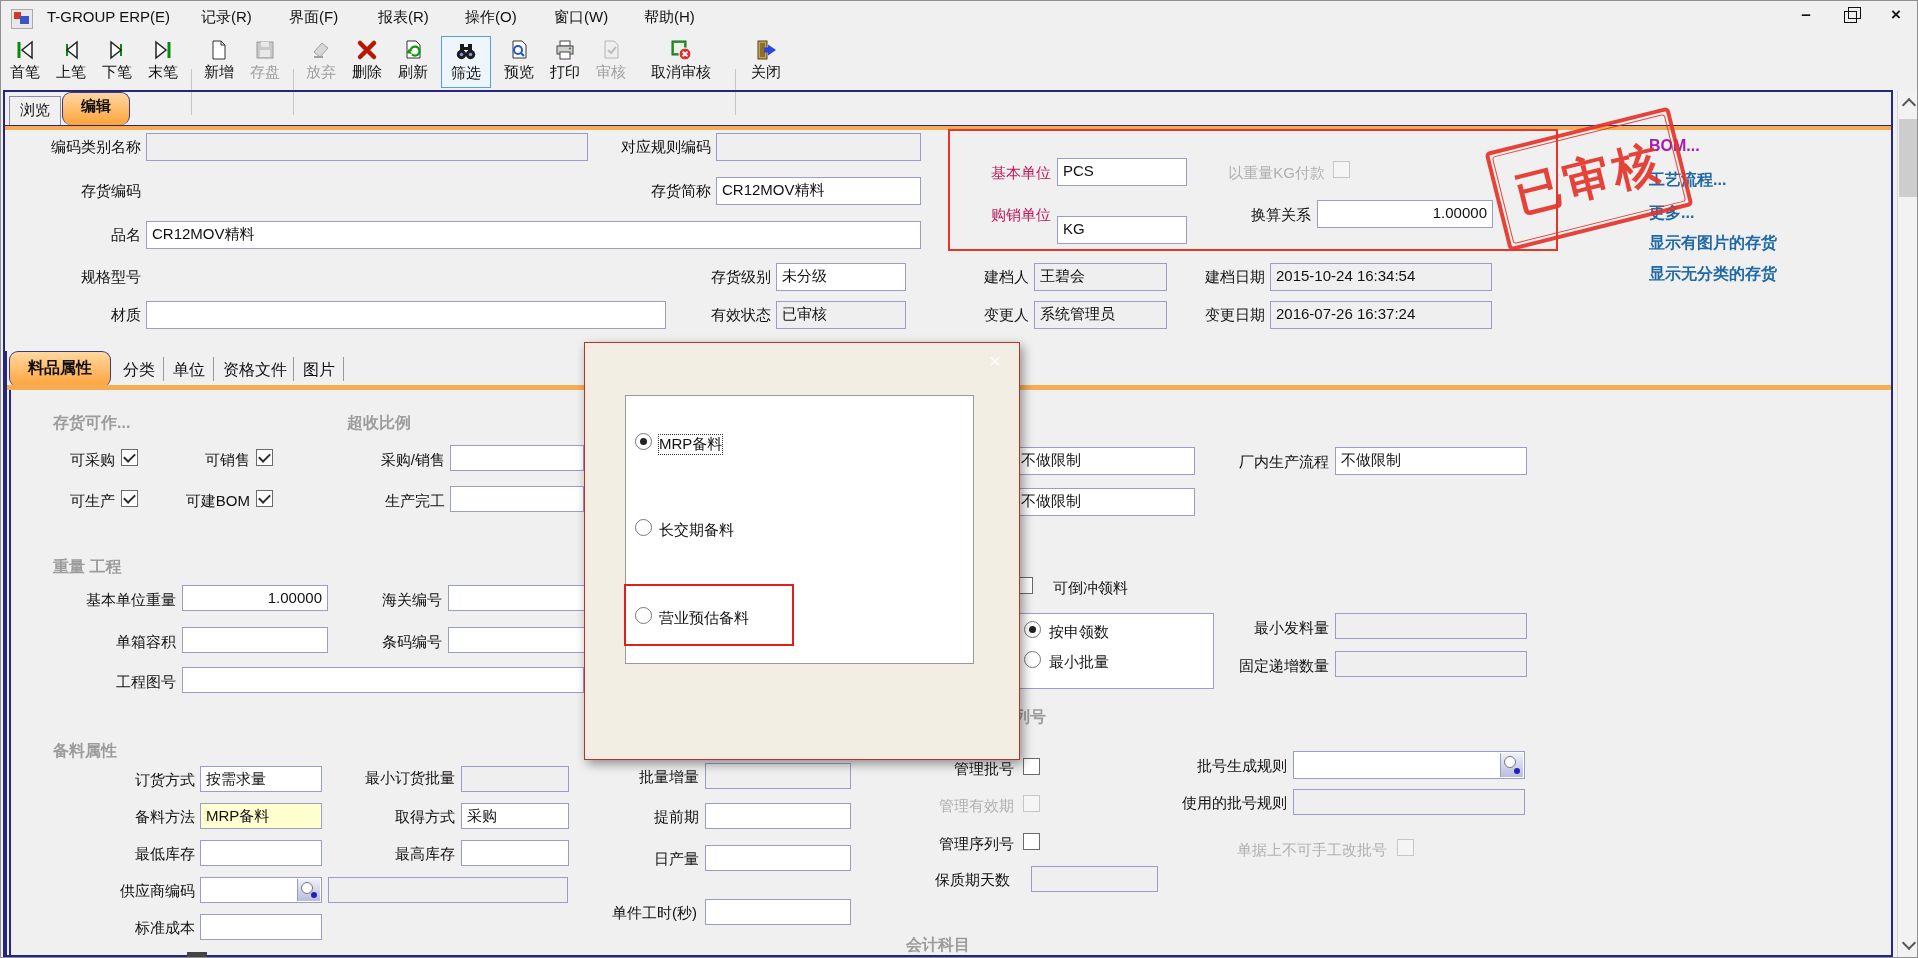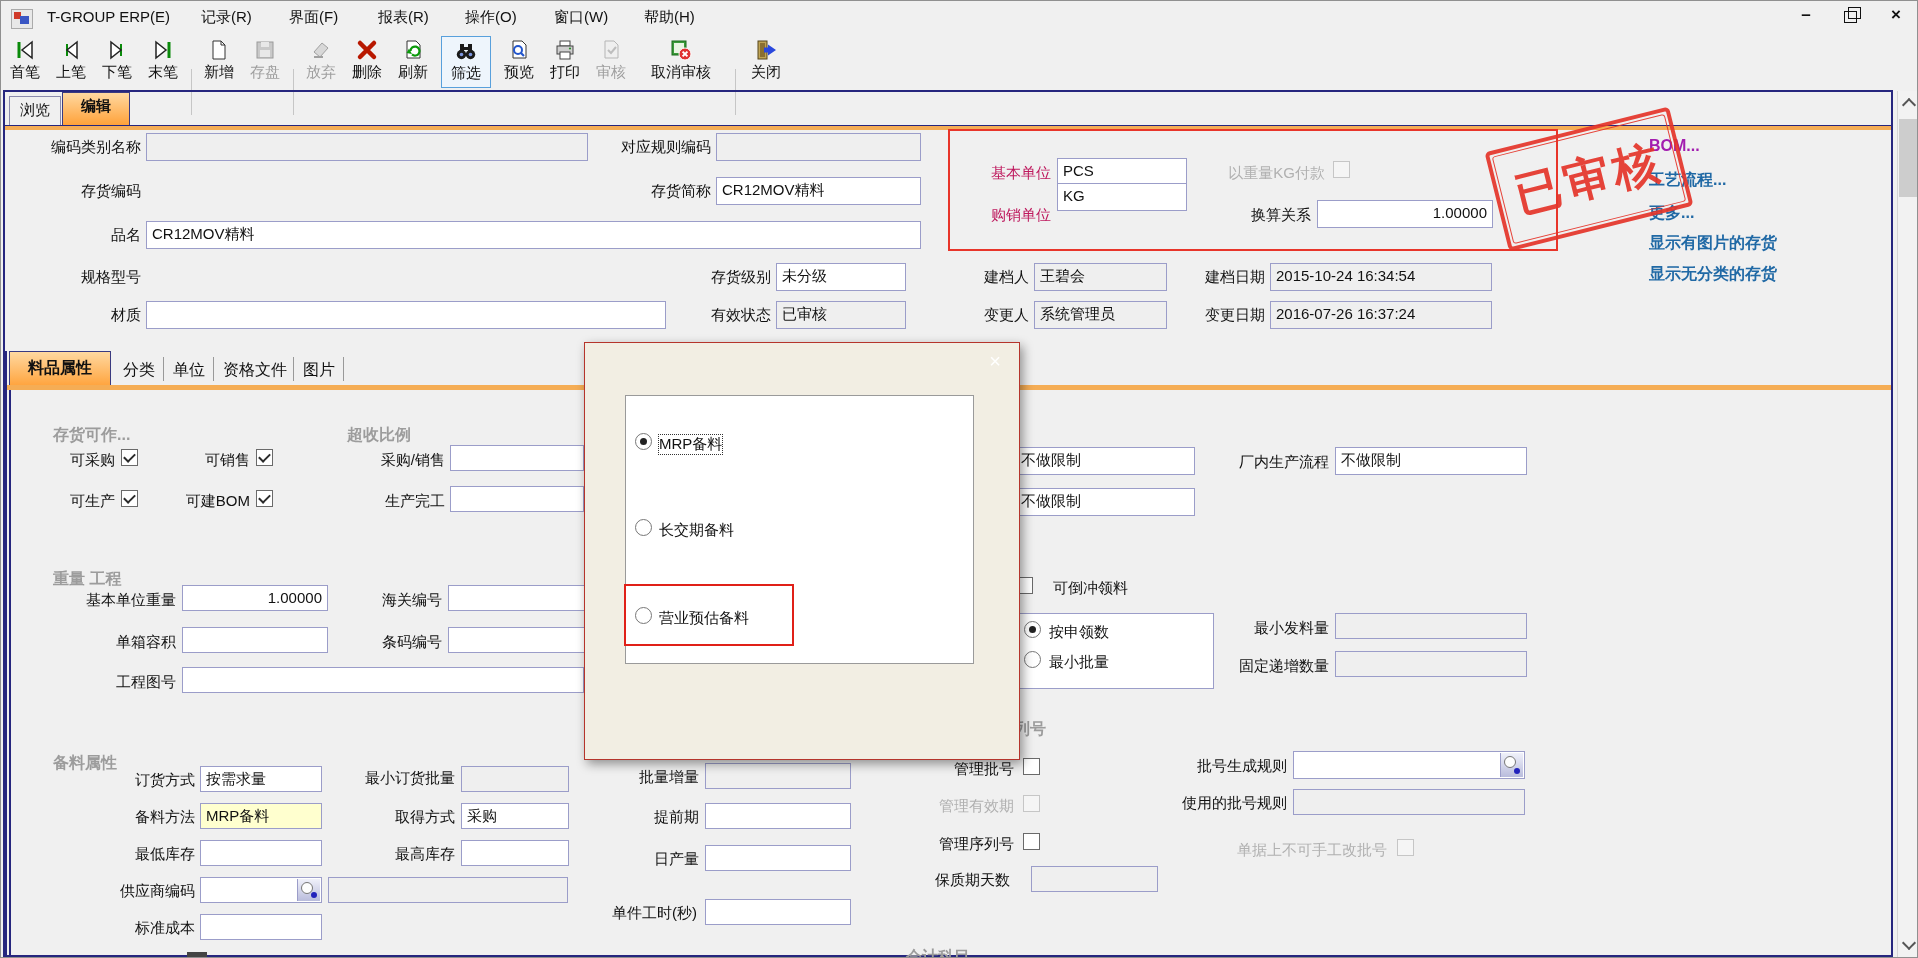--- a/index.html
+++ b/index.html
@@ -4,21 +4,21 @@
 <style>
   html,body{margin:0;padding:0;background:#d8d8d8;}
   .page{position:relative;width:1918px;height:958px;background:#f0f0f0;
     font-family:"Liberation Sans","DejaVu Sans",sans-serif;font-size:15px;color:#111;
     overflow:hidden;border:1px solid #909090;box-sizing:border-box;}
   .abs{position:absolute;}
   .lbl{position:absolute;text-align:right;white-space:nowrap;font-size:15px;color:#111;}
   .lbll{position:absolute;white-space:nowrap;font-size:15px;color:#111;}
   .redlbl{color:#be185d;}
   .graylbl{color:#b0b0b0;}
-  .sec{position:absolute;font-weight:bold;color:#9c9c9c;font-size:16px;white-space:nowrap;margin-top:12px;}
+  .sec{position:absolute;font-weight:bold;color:#9c9c9c;font-size:16px;white-space:nowrap;}
   .fld{position:absolute;background:#fff;border:1px solid #9b9dc9;box-sizing:border-box;
     font-size:15px;padding:3px 5px;white-space:nowrap;overflow:hidden;}
   .fld.dis{background:#efefef;}
   .fld.yel{background:#ffffcf;}
   .fld.rt{text-align:right;}
   .lk{position:absolute;top:1px;right:1px;bottom:1px;width:22px;
     background:linear-gradient(180deg,#f0f1fa,#b9bcdc);border-left:1px solid #9b9dc9;}
   .lk::before{content:"";position:absolute;left:3px;top:3px;width:10px;height:10px;
     background:#fdfdfd;border:1px solid #777;border-radius:50%;}
   .lk::after{content:"";position:absolute;right:3px;bottom:3px;width:6px;height:6px;
@@ -32,21 +32,21 @@
   .menubar{position:absolute;top:0;left:0;width:100%;height:32px;background:#f0f0f0;}
   .mi{position:absolute;top:7px;font-size:15px;white-space:nowrap;cursor:default;}
   .tb{position:absolute;top:32px;left:0;width:100%;height:57px;background:#f0f0f0;}
   .tbi{position:absolute;top:3px;height:52px;display:flex;flex-direction:column;align-items:center;font-size:15px;color:#111;box-sizing:border-box;}
   .tbi .ic{height:27px;display:flex;align-items:center;justify-content:center;}
   .tbi.dis{color:#9e9e9e;}
   .tbi.sel{border:1px solid #58a0dc;background:#eef5fc;}
   .tbsep{position:absolute;top:36px;width:1px;height:46px;background:#c6c6c6;}
   .tab{position:absolute;font-size:15px;background:#f0f0f0;border:1px solid #8a8aac;border-bottom:none;
     text-align:center;box-sizing:border-box;padding-top:4px;}
-  .tab.sel{background:linear-gradient(180deg,#ffd8a0,#ffa23a);font-weight:bold;border-color:#3a3a80;}
+  .tab.sel{background:linear-gradient(180deg,#ffd8a0,#ffa23a);font-weight:bold;border-color:#3a3a80;border-radius:9px;}
   .link{position:absolute;font-weight:bold;font-size:16px;color:#2069a5;white-space:nowrap;cursor:pointer;}
   .stamp{position:absolute;left:1493px;top:127px;width:182px;height:94px;transform:rotate(-14deg);
     border:4px solid #e5352a;border-radius:5px;display:flex;align-items:center;justify-content:center;opacity:.92;}
   .stamp::before{content:"";position:absolute;inset:2px;border:1px solid #e5352a;border-radius:3px;}
   .stamp span{font-size:46px;font-weight:bold;color:#e5352a;letter-spacing:4px;white-space:nowrap;}
   .navy{background:#26267e;position:absolute;}
   .orangebar{background:#f5ad55;position:absolute;}
   .dlg{position:absolute;left:583px;top:341px;width:434px;height:416px;background:#f2eee3;
     border:1px solid #b5342b;box-shadow:3px 4px 10px rgba(0,0,0,.4);z-index:50;}
   .dlg-h{position:absolute;left:0;top:0;right:0;height:37px;background:linear-gradient(180deg,#dd3535,#c31f1f);
@@ -280,21 +280,21 @@
   <div class="fld dis" style="left:1033px;top:300px;width:133px;height:28px">系统管理员</div>
   <div class="lbl" style="left:1172px;top:305px;width:92px">变更日期</div>
   <div class="fld dis" style="left:1269px;top:300px;width:222px;height:28px">2016-07-26 16:37:24</div>
 
   <div class="abs" style="left:947px;top:128px;width:606px;height:118px;border:2px solid #e8352a;pointer-events:none;"></div>
   <div class="lbl redlbl" style="left:968px;top:163px;width:82px">基本单位</div>
   <div class="fld" style="left:1056px;top:157px;width:130px;height:28px">PCS</div>
   <div class="lbl graylbl" style="left:1196px;top:163px;width:128px">以重量KG付款</div>
   <div class="cb dis" style="left:1332px;top:160px"></div>
   <div class="lbl redlbl" style="left:968px;top:205px;width:82px">购销单位</div>
-  <div class="fld" style="left:1056px;top:182px;width:130px;height:28px">KG</div>
+  <div class="fld" style="left:1056px;top:215px;width:130px;height:28px">KG</div>
   <div class="lbl" style="left:1222px;top:205px;width:88px">换算关系</div>
   <div class="fld rt" style="left:1316px;top:199px;width:176px;height:28px">1.00000</div>
 
   <div class="link" style="left:1648px;top:136px;color:#a21caf">BOM...</div>
   <div class="link" style="left:1648px;top:169px">工艺流程...</div>
   <div class="link" style="left:1648px;top:202px">更多...</div>
   <div class="link" style="left:1648px;top:232px">显示有图片的存货</div>
   <div class="link" style="left:1648px;top:263px">显示无分类的存货</div>
 
   <div class="stamp">

